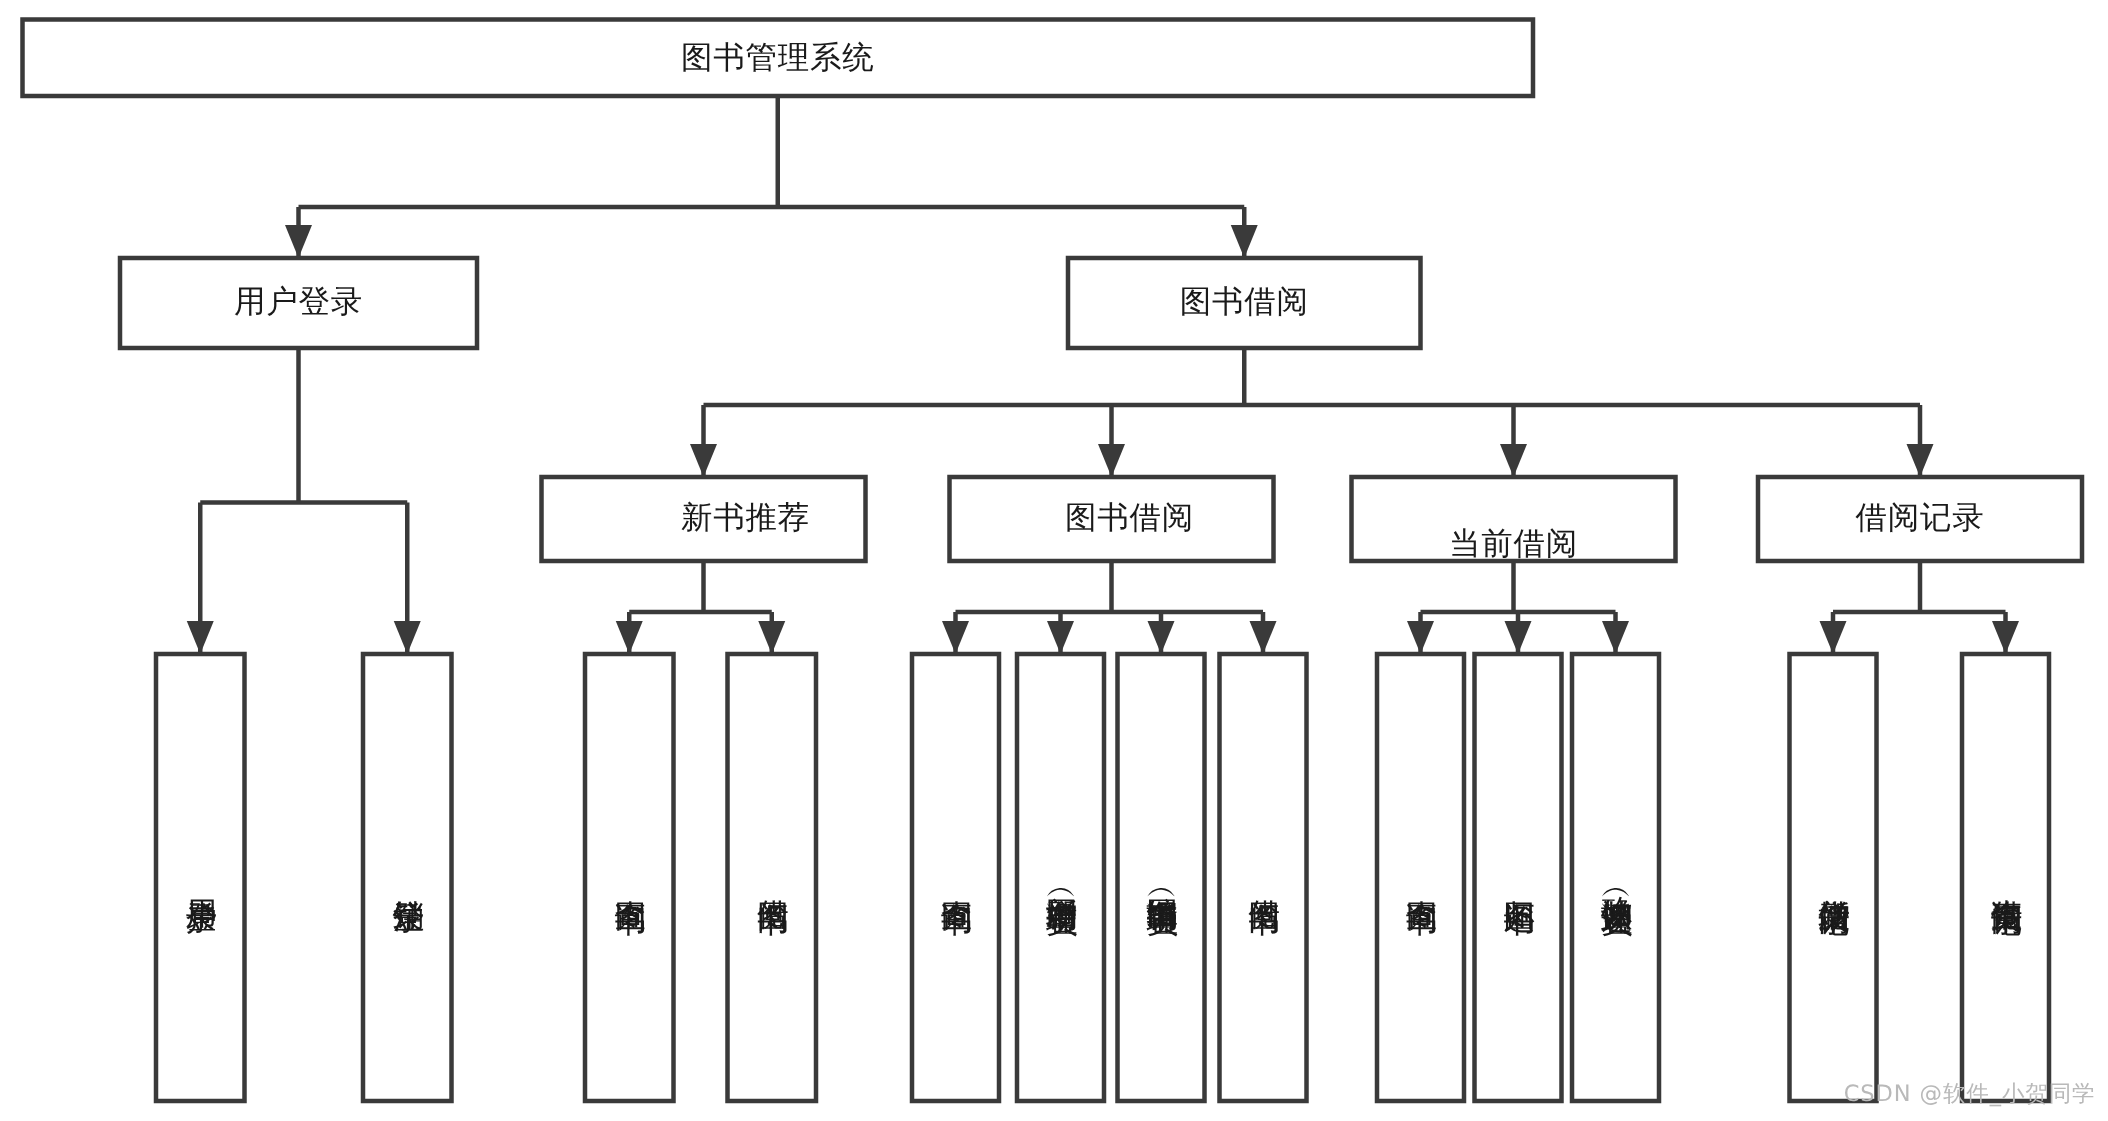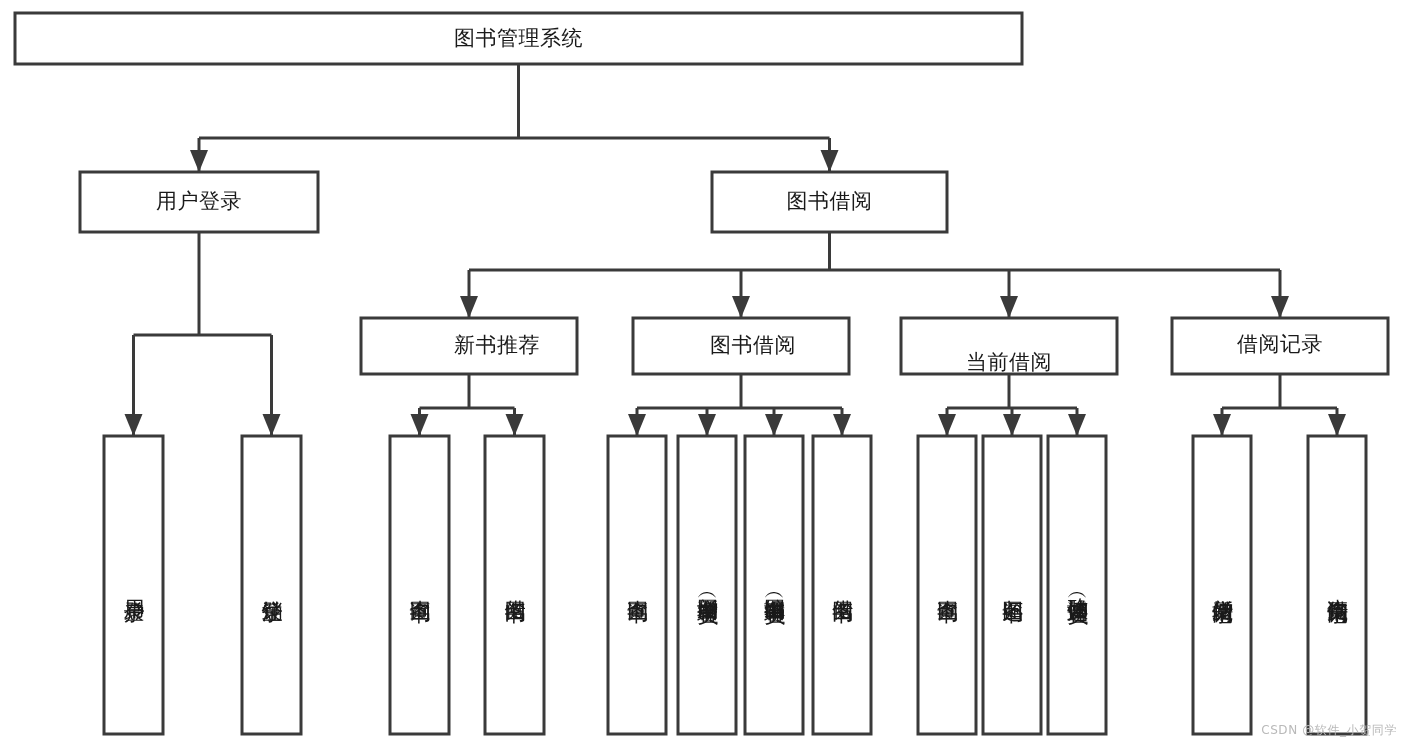--- a/index.html
+++ b/index.html
@@ -68,21 +68,21 @@
     pointer-events: none;
   }
   .node-label-v span {
     writing-mode: vertical-rl;
     text-orientation: upright;
   }
   #watermark {
     position: absolute;
     right: 8px;
     bottom: 8px;
-    font-size: 12px;
+    font-size: 15px;
     color: #b9b9b9;
     letter-spacing: 0.6px;
     white-space: nowrap;
     pointer-events: none;
   }
 </style>
 </head>
 <body>
 
 <div id="diagram-root">
@@ -211,21 +211,21 @@
       </div>
       <div class="node-label-v" style="left: 918px; top: 436px; width: 58px; height: 298px;">
         <span>查询图书</span>
       </div>
       <div class="node-label-v" style="left: 983px; top: 436px; width: 58px; height: 298px;">
         <span>归还图书</span>
       </div>
       <div class="node-label-v" style="left: 1048px; top: 436px; width: 58px; height: 298px;">
         <span>确认归还（管理员）</span>
       </div>
-      <div class="node-label-h" style="left: 1172px; top: 318px; width: 216px; height: 56px; font-family: Liberation Mono, monospace;">
+      <div class="node-label-h" style="left: 1172px; top: 318px; width: 216px; height: 56px;">
         <span>借阅记录</span>
       </div>
       <div class="node-label-v" style="left: 1193px; top: 436px; width: 58px; height: 298px;">
         <span>新增借阅记录</span>
       </div>
       <div class="node-label-v" style="left: 1308px; top: 436px; width: 58px; height: 298px;">
         <span>查询借阅记录</span>
       </div>
     </div>
 

